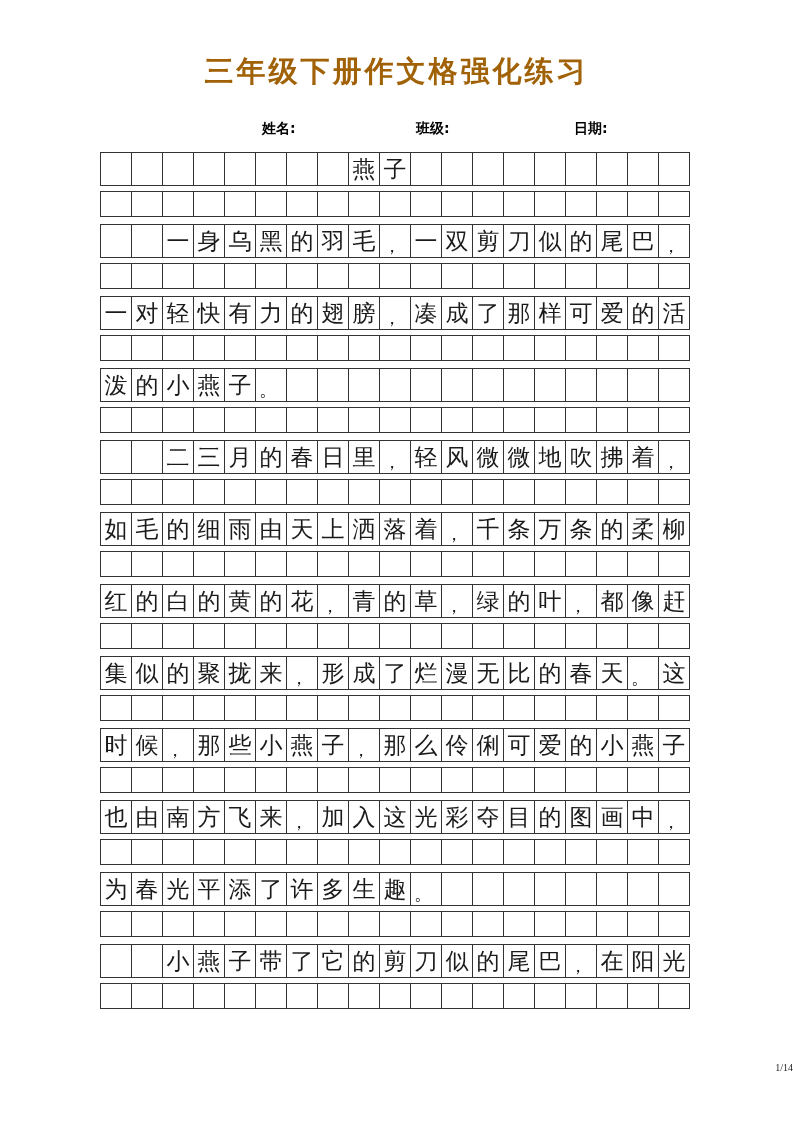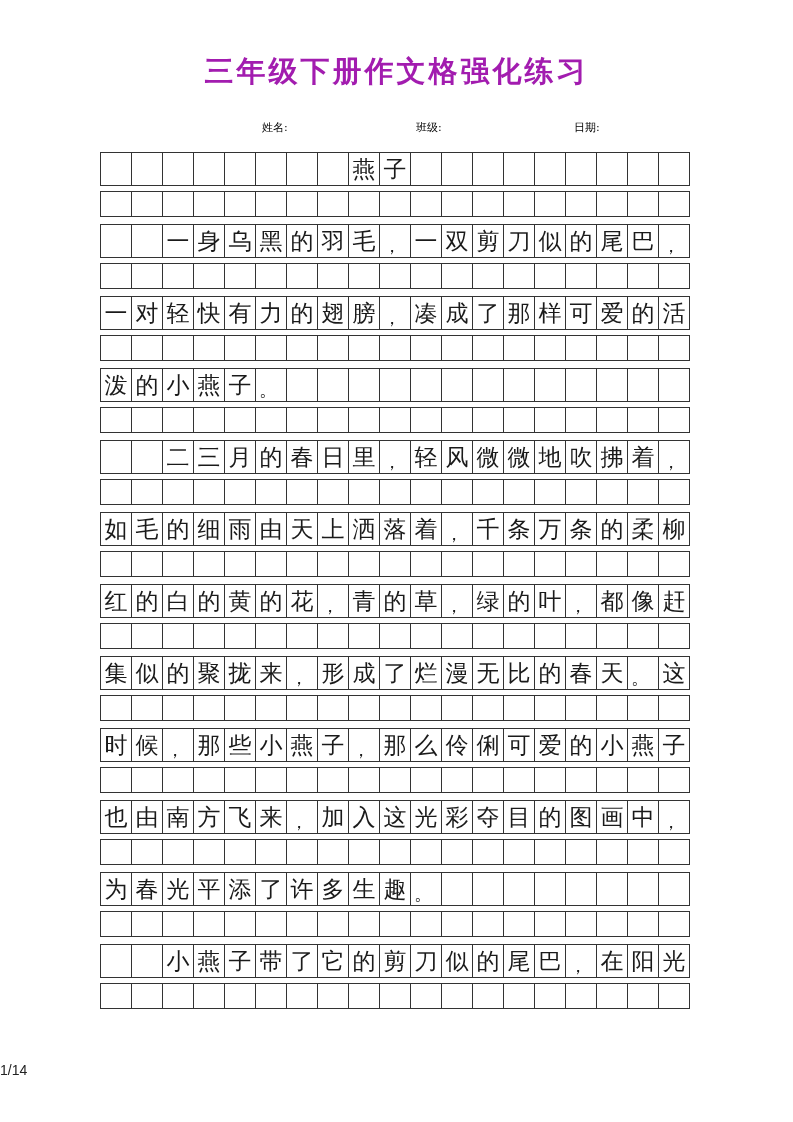--- a/index.html
+++ b/index.html
@@ -11,25 +11,25 @@
   }
   .sheet {
     position: relative; width: 793px; height: 1122px;
     background: #ffffff; overflow: hidden;
   }
   .title {
     position: absolute; top: 52px; left: 0; width: 100%;
     text-align: center;
     font-family: "DejaVu Serif", "Liberation Serif", serif;
     font-size: 29px; font-weight: bold; letter-spacing: 3px;
-    color: #a21caf;
+    color: #a16207;
   }
   .fields { position: absolute; top: 120px; left: 0; width: 100%; height: 22px; }
   .field {
-    position: absolute; font-size: 11px; font-weight: normal;
+    position: absolute; font-size: 14px; font-weight: bold;
     font-family: "DejaVu Sans", "Liberation Sans", sans-serif;
     color: #000000;
     text-align: center;
   }
   .field-name  { left: 262px; }
   .field-class { left: 416px; }
   .field-date  { left: 574px; }
   .grid { position: absolute; top: 152px; left: 100px; width: 591px; }
   .row { display: flex; }
   .row.text-row  { margin-bottom: 5px; }
@@ -47,22 +47,22 @@
     font-size: 23px; line-height: 1;
     font-family: "DejaVu Sans", "Liberation Sans", sans-serif;
     color: #1a1a1a;
   }
   .glyph.punct {
     position: absolute; left: 3px; bottom: 2px;
     font-size: 18px;
   }
   .footer {
     position: absolute; top: 1062px; left: 0; width: 100%;
-    text-align: left; font-size: 14px;
-    font-family: Liberation Sans, sans-serif;
+    text-align: right; font-size: 10px;
+    font-family: Liberation Serif, serif;
     color: #222222;
   }
 </style>
 </head>
 <body>
 
 <div class="sheet">
 
   <div class="title">三年级下册作文格强化练习</div>
 

